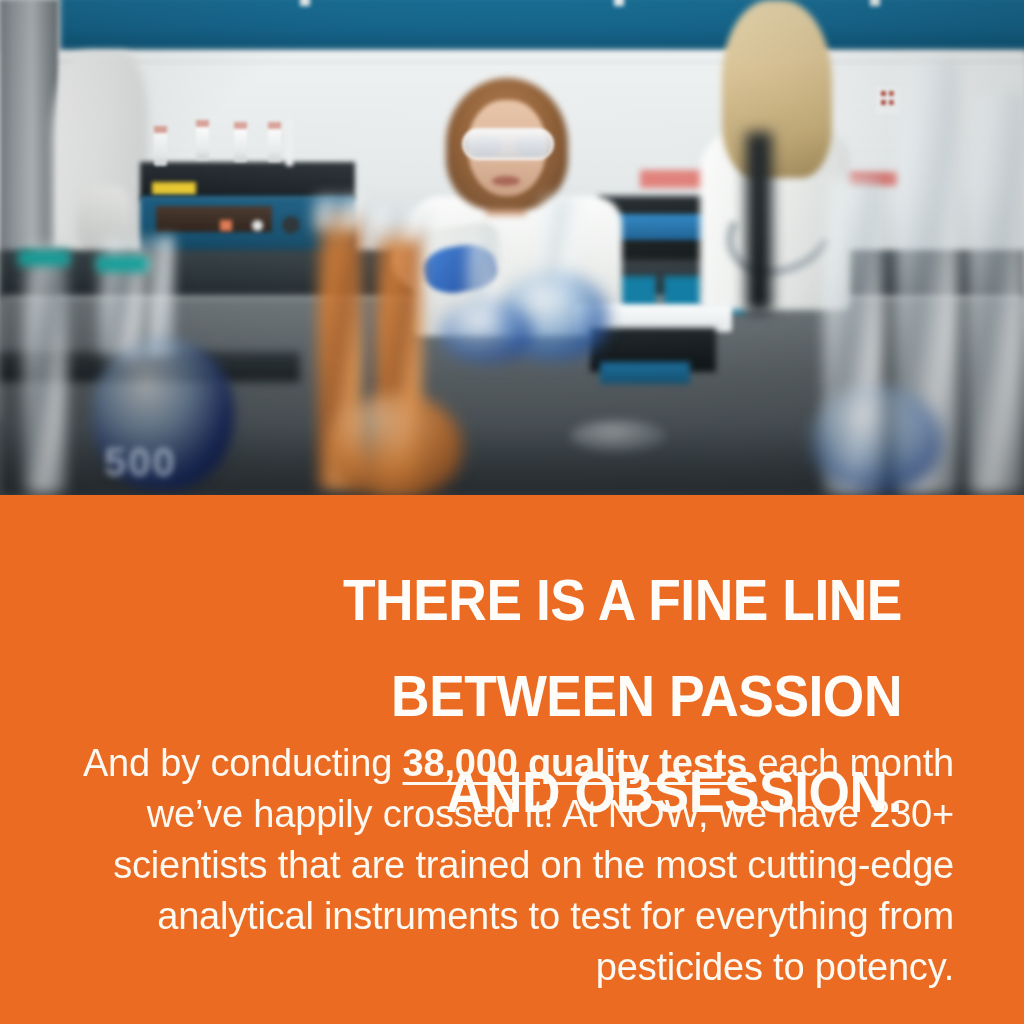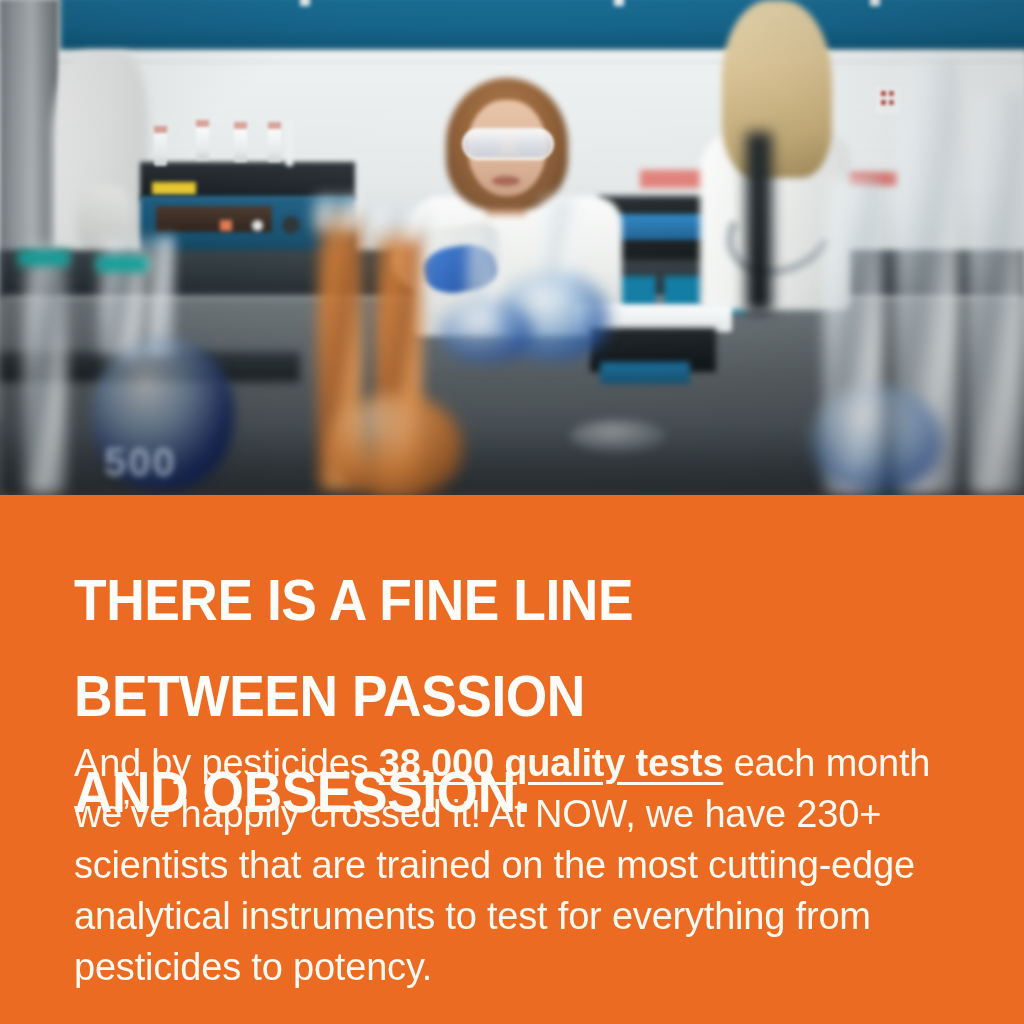--- a/index.html
+++ b/index.html
@@ -7,20 +7,21 @@
     width:1024px; height:1024px;
     overflow:hidden;
     background:#EB6B22;
     font-family:"Liberation Sans", sans-serif;
   }
 
   #poster {
     position:relative;
     width:1024px; height:1024px;
     overflow:hidden;
+    text-align:right;
   }
 
   
   .photo {
     position:absolute; left:0; top:0;
     width:1024px; height:495px;
     overflow:hidden;
     background:#9aa3a8;
   }
 
@@ -471,15 +472,15 @@
   </div>
 
   <div class="panel"></div>
 
   <div class="headline">
     <span class="hl">THERE IS A FINE LINE</span>
     <span class="hl">BETWEEN PASSION</span>
     <span class="hl">AND OBSESSION.</span>
   </div>
 
-  <p class="body-copy"><span>And by pesticides </span><b>38,000 quality tests</b><span> each month we’ve happily crossed it! At NOW, we have 230+ scientists that are trained on the most cutting-edge analytical instruments to test for everything from pesticides to potency.</span></p>
+  <p class="body-copy"><span>And by conducting </span><b>38,000 quality tests</b><span> each month we’ve happily crossed it! At NOW, we have 230+ scientists that are trained on the most cutting-edge analytical instruments to test for everything from pesticides to potency.</span></p>
 
 </div>
 
 </body></html>

